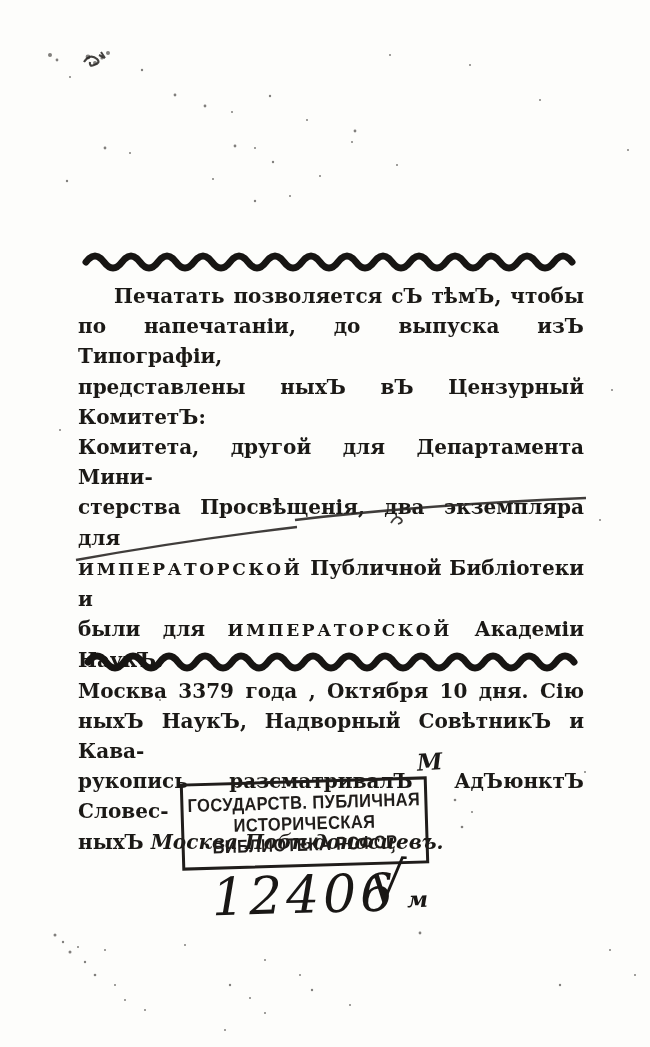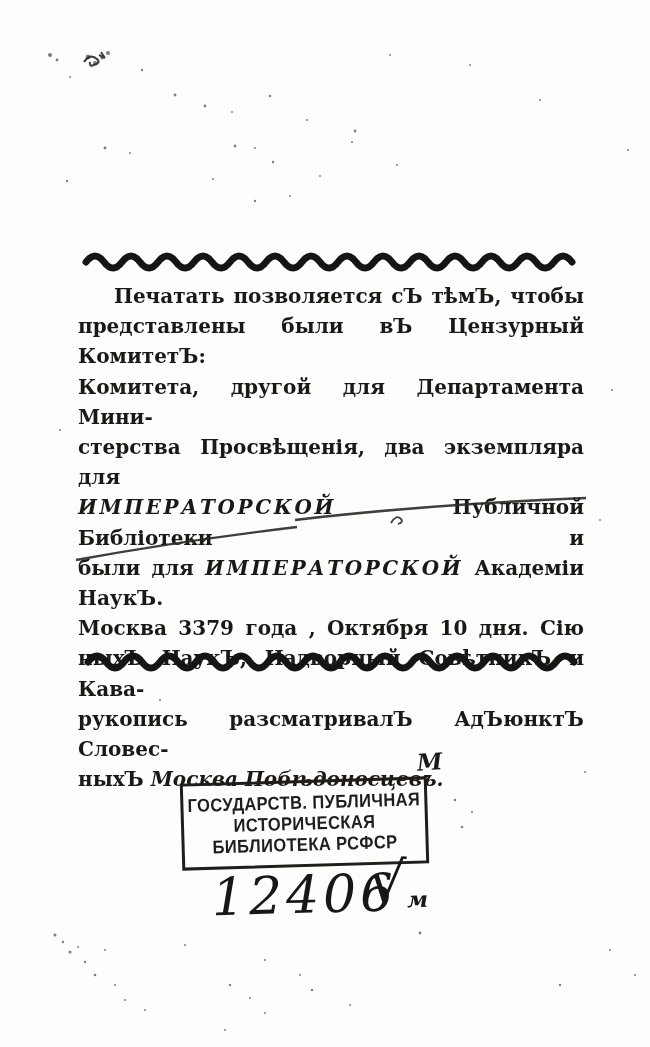--- a/index.html
+++ b/index.html
@@ -21,21 +21,21 @@
   
   .notice{
     position:absolute;left:78px;top:281px;width:506px;
     font-family:"DejaVu Serif", serif;
     font-weight:700;font-size:20px;line-height:30.2px;
     color:#1b1916;
   }
   .line{text-align:justify;text-align-last:justify;}
   .line.noj{text-align:left;text-align-last:auto;}
   .line.indent{text-indent:36px;}
-  .caps{font-size:20px;letter-spacing:2.6px;font-style:italic;}
+  .caps{font-size:17px;letter-spacing:2.6px;}
   .italic{font-style:italic;}
 
   
   .overlay{position:absolute;left:0;top:0;pointer-events:none;}
   .pen path{stroke:#2b2826;fill:none;}
   .noise circle{fill:#2f2c29;}
 
   
   .hand-m{
     position:absolute;left:417px;top:748px;
@@ -152,21 +152,22 @@
       <path d="M99 55 l6 3 M101 52 l4 6" stroke="#242220" stroke-width="2" fill="none"></path>
     </g>
   </svg>
 
   <svg class="rule rule-top" width="494" height="24" viewBox="0 0 494 24">
     <path d="M4 12 q9 -12 18 0 t18 0 t18 0 t18 0 t18 0 t18 0 t18 0 t18 0 t18 0 t18 0 t18 0 t18 0 t18 0 t18 0 t18 0 t18 0 t18 0 t18 0 t18 0 t18 0 t18 0 t18 0 t18 0 t18 0 t18 0 t18 0 t18 0"></path>
   </svg>
 
   <div class="notice">
       <div class="line indent"><span>Печатать позволяется сЪ тѣмЪ, чтобы</span></div>
-      <div class="line"><span>представлены были вЪ Цензурный КомитетЪ:</span></div>
+      <div class="line"><span>по напечатаніи, до выпуска изЪ Типографіи,</span></div>
+      <div class="line"><span>представлены ныхЪ вЪ Цензурный КомитетЪ:</span></div>
       <div class="line"><span>Комитета, другой для Департамента Мини-</span></div>
       <div class="line"><span>стерства Просвѣщенія, два экземпляра для</span></div>
       <div class="line"><span class="caps">ИМПЕРАТОРСКОЙ</span><span> Публичной Библіотеки и</span></div>
       <div class="line"><span>были для </span><span class="caps">ИМПЕРАТОРСКОЙ</span><span> Академіи НаукЪ.</span></div>
       <div class="line"><span>Москва 3379 года , Октября 10 дня. Сію</span></div>
       <div class="line"><span>ныхЪ НаукЪ, Надворный СовѣтникЪ и Кава-</span></div>
       <div class="line"><span>рукопись разсматривалЪ АдЪюнктЪ Словес-</span></div>
       <div class="line noj"><span>ныхЪ </span><span class="italic">Москва Побѣдоносцевъ.</span></div>
     </div>
 

